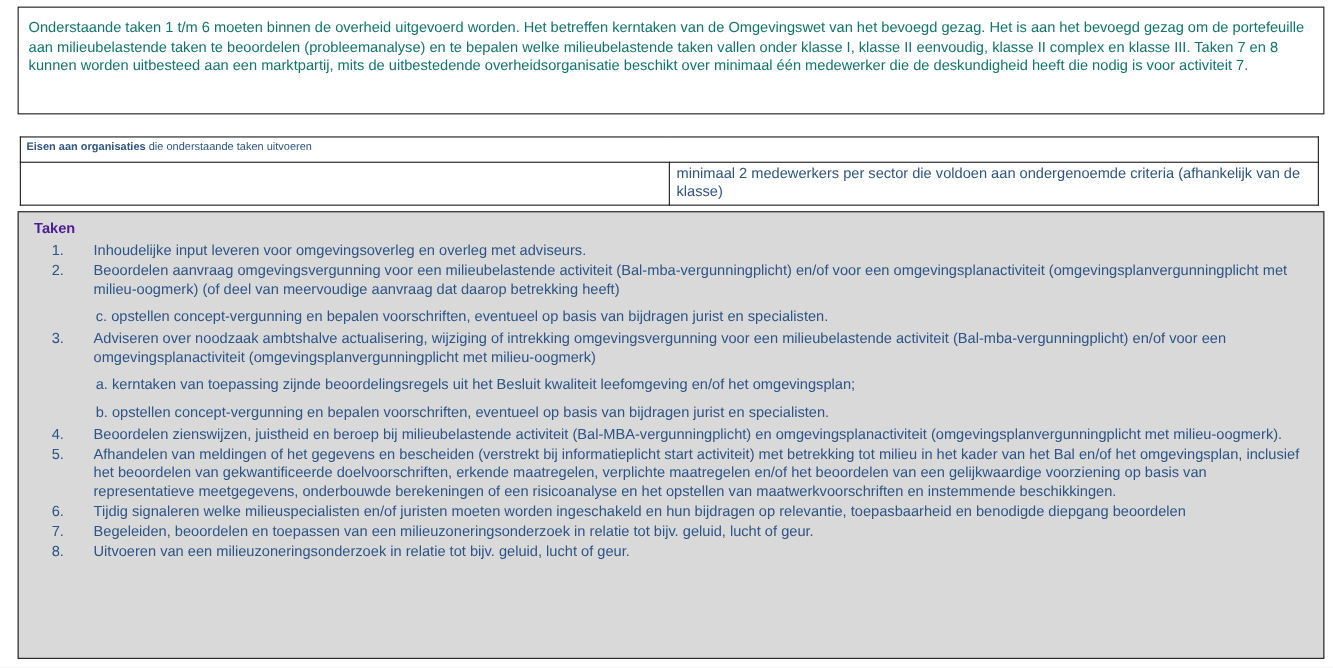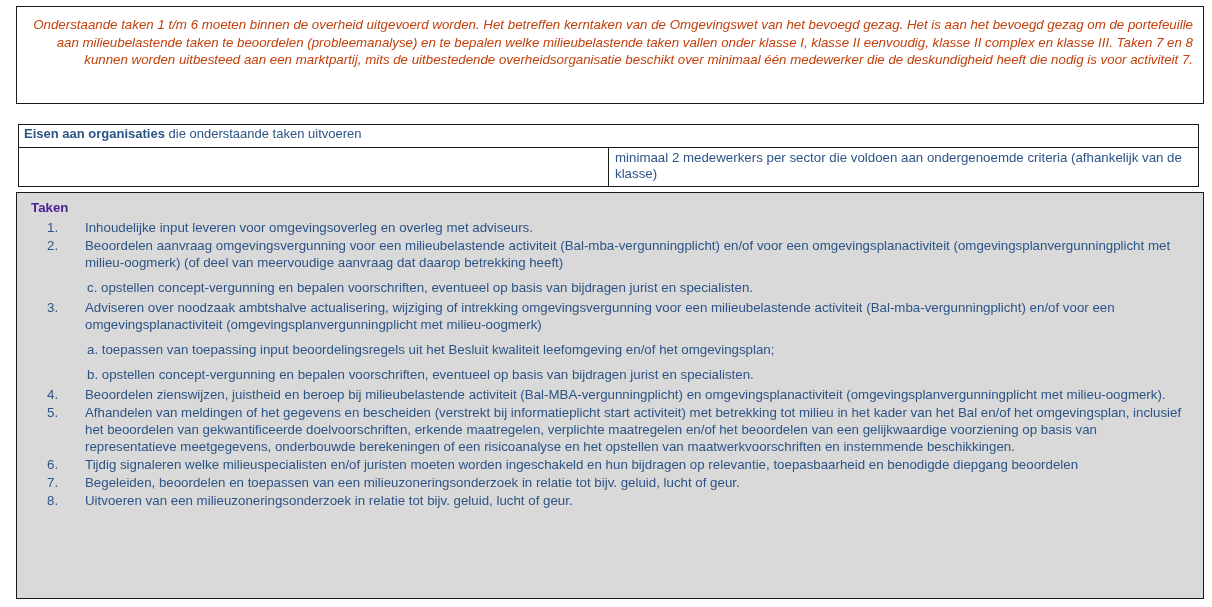--- a/index.html
+++ b/index.html
@@ -29,44 +29,43 @@
     width: 1188px;
     height: 98px;
     box-sizing: border-box;
     border: 1px solid #1a1a1a;
     background: #ffffff;
   }
   .intro-text {
     padding: 9px 10px 0 9px;
     font-size: 13.3px;
     line-height: 17.5px;
-    color: #c2410c;
-    text-align: right;
-    font-style: italic;
+    color: #0f766e;
+    text-align: left;
   }
 
   
   .eisen-table {
     position: absolute;
     left: 18px;
     top: 124px;
     width: 1181px;
     border-collapse: collapse;
     table-layout: fixed;
   }
   .eisen-table td {
     border: 1px solid #1a1a1a;
     padding: 0;
     vertical-align: top;
     background: #ffffff;
   }
   .eisen-head-cell {
     height: 19px;
     padding: 1px 4px 2px 5px !important;
-    font-size: 13px;
+    font-size: 10px;
     line-height: 16px;
     white-space: nowrap;
   }
   .eisen-head-cell .strong {
     font-weight: bold;
   }
   .eisen-empty-cell {
     width: 147px;
   }
   .eisen-body-cell {
@@ -167,21 +166,21 @@
           <span class="task-text">Beoordelen aanvraag omgevingsvergunning voor een milieubelastende activiteit (Bal-mba-vergunningplicht) en/of voor een omgevingsplanactiviteit (omgevingsplanvergunningplicht met milieu-oogmerk) (of deel van meervoudige aanvraag dat daarop betrekking heeft)</span>
         </li>
         <ul class="sub-list">
           <li class="sub-item">c. opstellen concept-vergunning en bepalen voorschriften, eventueel op basis van bijdragen jurist en specialisten.</li>
         </ul>
         <li class="task-item">
           <span class="task-num">3.</span>
           <span class="task-text">Adviseren over noodzaak ambtshalve actualisering, wijziging of intrekking omgevingsvergunning voor een milieubelastende activiteit (Bal-mba-vergunningplicht) en/of voor een omgevingsplanactiviteit (omgevingsplanvergunningplicht met milieu-oogmerk)</span>
         </li>
         <ul class="sub-list">
-          <li class="sub-item">a. toepassen van toepassing input beoordelingsregels uit het Besluit kwaliteit leefomgeving en/of het omgevingsplan;</li>
+          <li class="sub-item">a. kerntaken van toepassing zijnde beoordelingsregels uit het Besluit kwaliteit leefomgeving en/of het omgevingsplan;</li>
           <li class="sub-item">b. opstellen concept-vergunning en bepalen voorschriften, eventueel op basis van bijdragen jurist en specialisten.</li>
         </ul>
         <li class="task-item">
           <span class="task-num">4.</span>
           <span class="task-text">Beoordelen zienswijzen, juistheid en beroep bij milieubelastende activiteit (Bal-MBA-vergunningplicht) en omgevingsplanactiviteit (omgevingsplanvergunningplicht met milieu-oogmerk).</span>
         </li>
         <li class="task-item">
           <span class="task-num">5.</span>
           <span class="task-text">Afhandelen van meldingen of het gegevens en bescheiden (verstrekt bij informatieplicht start activiteit) met betrekking tot milieu in het kader van het Bal en/of het omgevingsplan, inclusief het beoordelen van gekwantificeerde doelvoorschriften, erkende maatregelen, verplichte maatregelen en/of het beoordelen van een gelijkwaardige voorziening op basis van representatieve meetgegevens, onderbouwde berekeningen of een risicoanalyse en het opstellen van maatwerkvoorschriften en instemmende beschikkingen.</span>
         </li>

